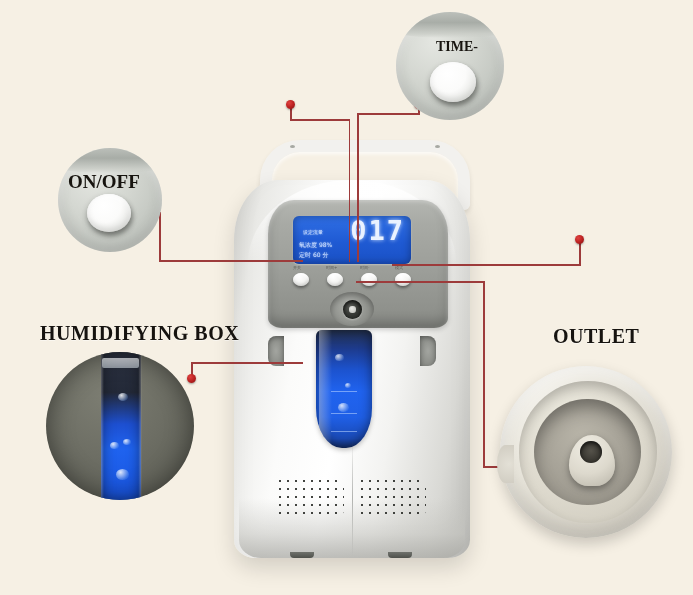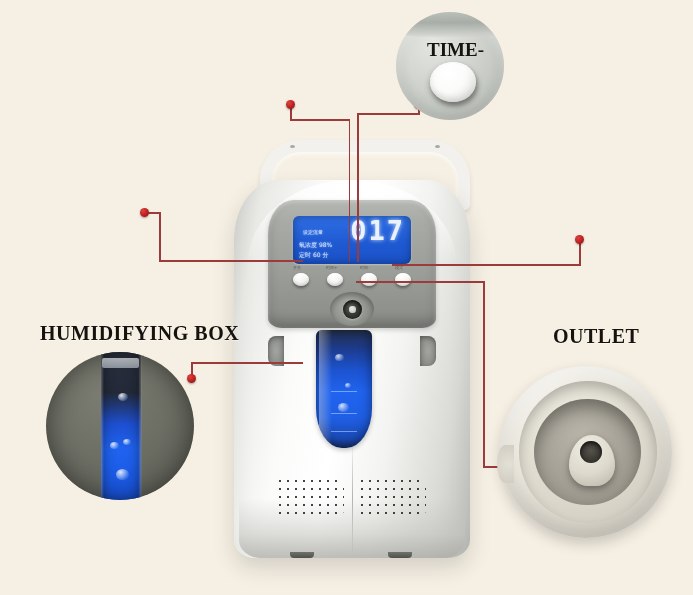--- a/index.html
+++ b/index.html
@@ -265,21 +265,21 @@
     </div>
 
     <div class="shell" style="left:6px;top:40px;width:236px;height:378px;">
       <div class="topcurve"></div>
       <div class="baseband"></div>
     </div>
 
     <div class="sidegrip" style="left:40px;top:196px;width:16px;height:30px;border-radius:8px 0 0 8px;"></div>
     <div class="sidegrip" style="left:192px;top:196px;width:16px;height:30px;border-radius:0 8px 8px 0;"></div>
 
-    <div class="panel" style="left:40px;top:60px;width:168px;height:128px;">
+    <div class="panel" style="left:40px;top:60px;width:168px;height:128px;padding-left:12px;">
 
       <div class="lcd" style="left:25px;top:16px;width:118px;height:48px;">
         <div class="bigval" style="font-size:27px;line-height:27px;">017</div>
         <div class="tinyrow" style="left:10px;top:13px;font-size:5px;">设定流量</div>
         <div class="tinyrow" style="left:6px;top:25px;font-size:6px;">氧浓度 98%</div>
         <div class="tinyrow" style="left:6px;top:35px;font-size:6px;">定时 60 分</div>
       </div>
 
       <div class="btnrow" style="left:25px;top:71px;width:118px;height:16px;">
         <div class="pbtn" style="width:16px;height:13px;">
@@ -347,23 +347,29 @@
   <div class="dot" style="left:140px;top:208px;"></div>
   <div class="dot" style="left:575px;top:235px;"></div>
   <div class="dot" style="left:187px;top:374px;"></div>
   <div class="dot" style="left:502px;top:462px;"></div>
 
 
   <div class="cbubble btncircle" style="left:396px;top:12px;width:108px;height:108px;">
     <div class="topband"></div>
     <div class="knobshadow" style="left:36px;top:54px;width:46px;height:40px;"></div>
     <div class="knob" style="left:34px;top:50px;width:46px;height:40px;"></div>
-    <div class="clabel" style="left:31px;top:27px;font-size:19px;">TIME-</div>
-  </div>
-
+    <div class="clabel" style="left:40px;top:27px;font-size:14px;">TIME-</div>
+  </div>
+
+  <div class="cbubble btncircle" style="left:58px;top:148px;width:104px;height:104px;">
+    <div class="topband"></div>
+    <div class="knobshadow" style="left:31px;top:50px;width:44px;height:38px;"></div>
+    <div class="knob" style="left:29px;top:46px;width:44px;height:38px;"></div>
+    <div class="clabel" style="left:10px;top:23px;font-size:19px;">ON/OFF</div>
+  </div>
 
 
   <div class="cbubble humid" style="left:46px;top:352px;width:148px;height:148px;">
     <div class="chamber">
       <div class="edgeL"></div>
       <div class="edgeR"></div>
       <div class="foam"></div>
       <div class="bub" style="left:42%;top:28%;width:10px;height:8px;"></div>
       <div class="bub" style="left:24%;top:58%;width:9px;height:7px;"></div>
       <div class="bub" style="left:55%;top:56%;width:8px;height:6px;"></div>

